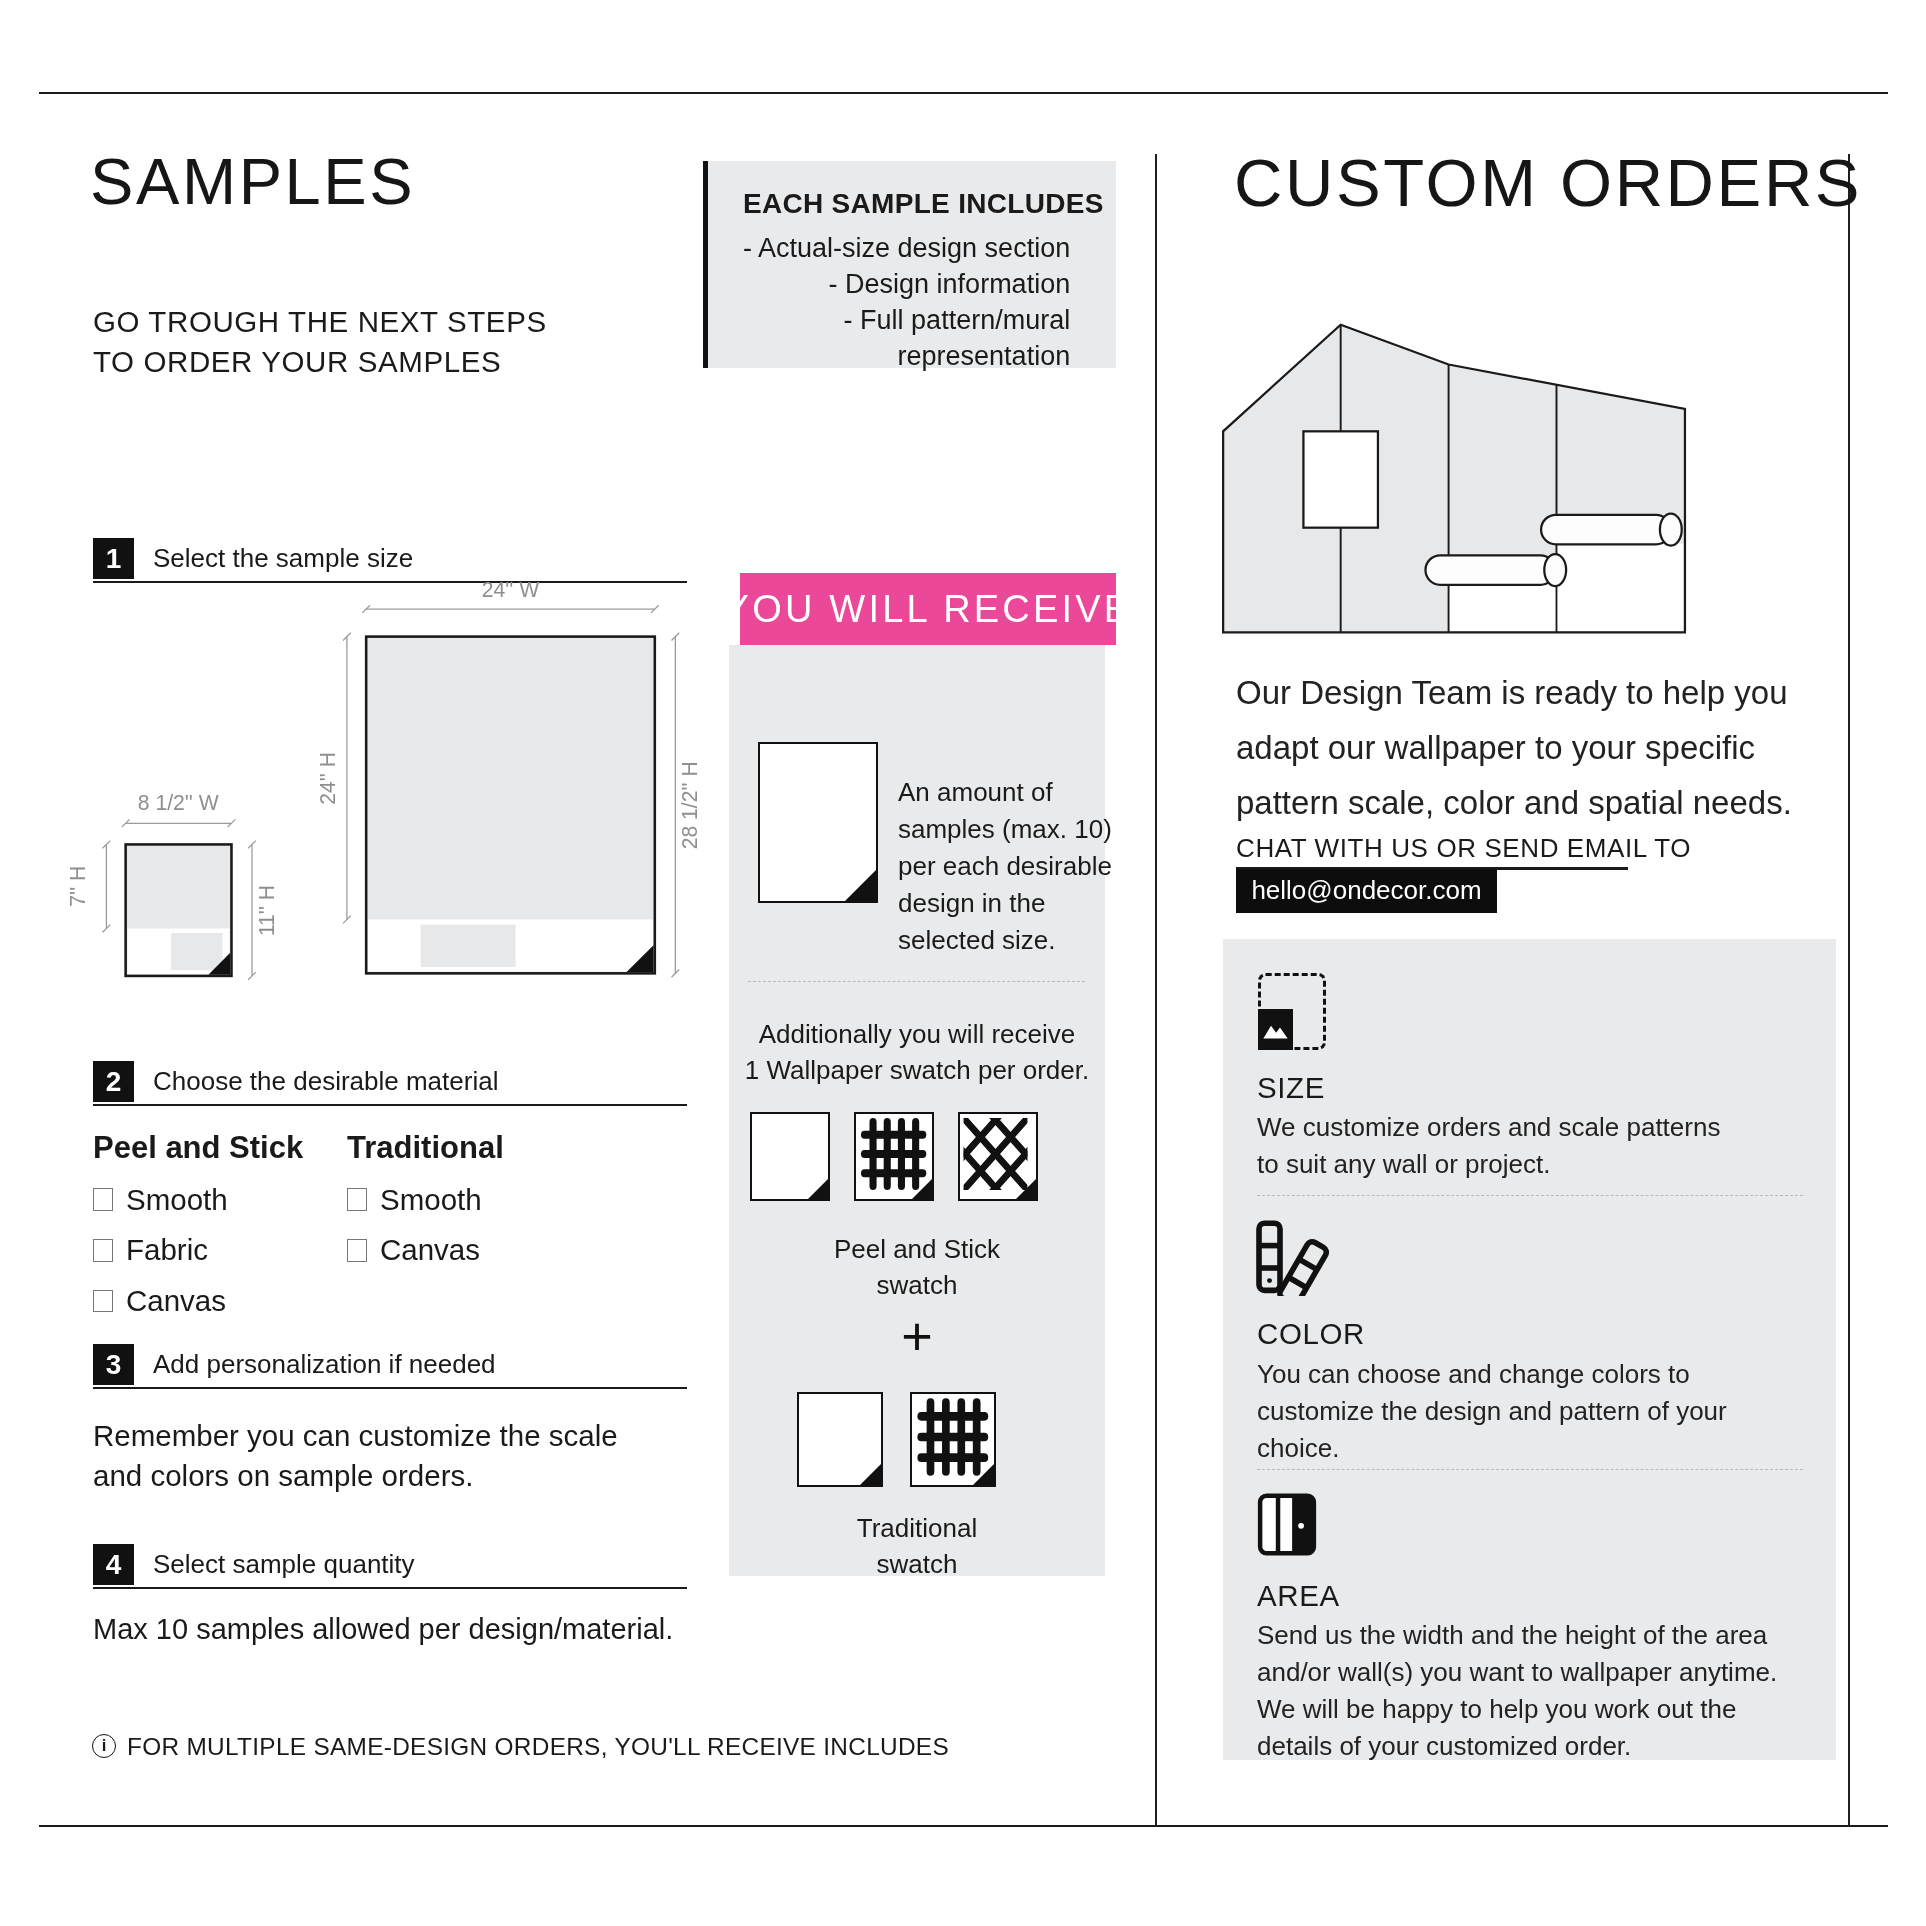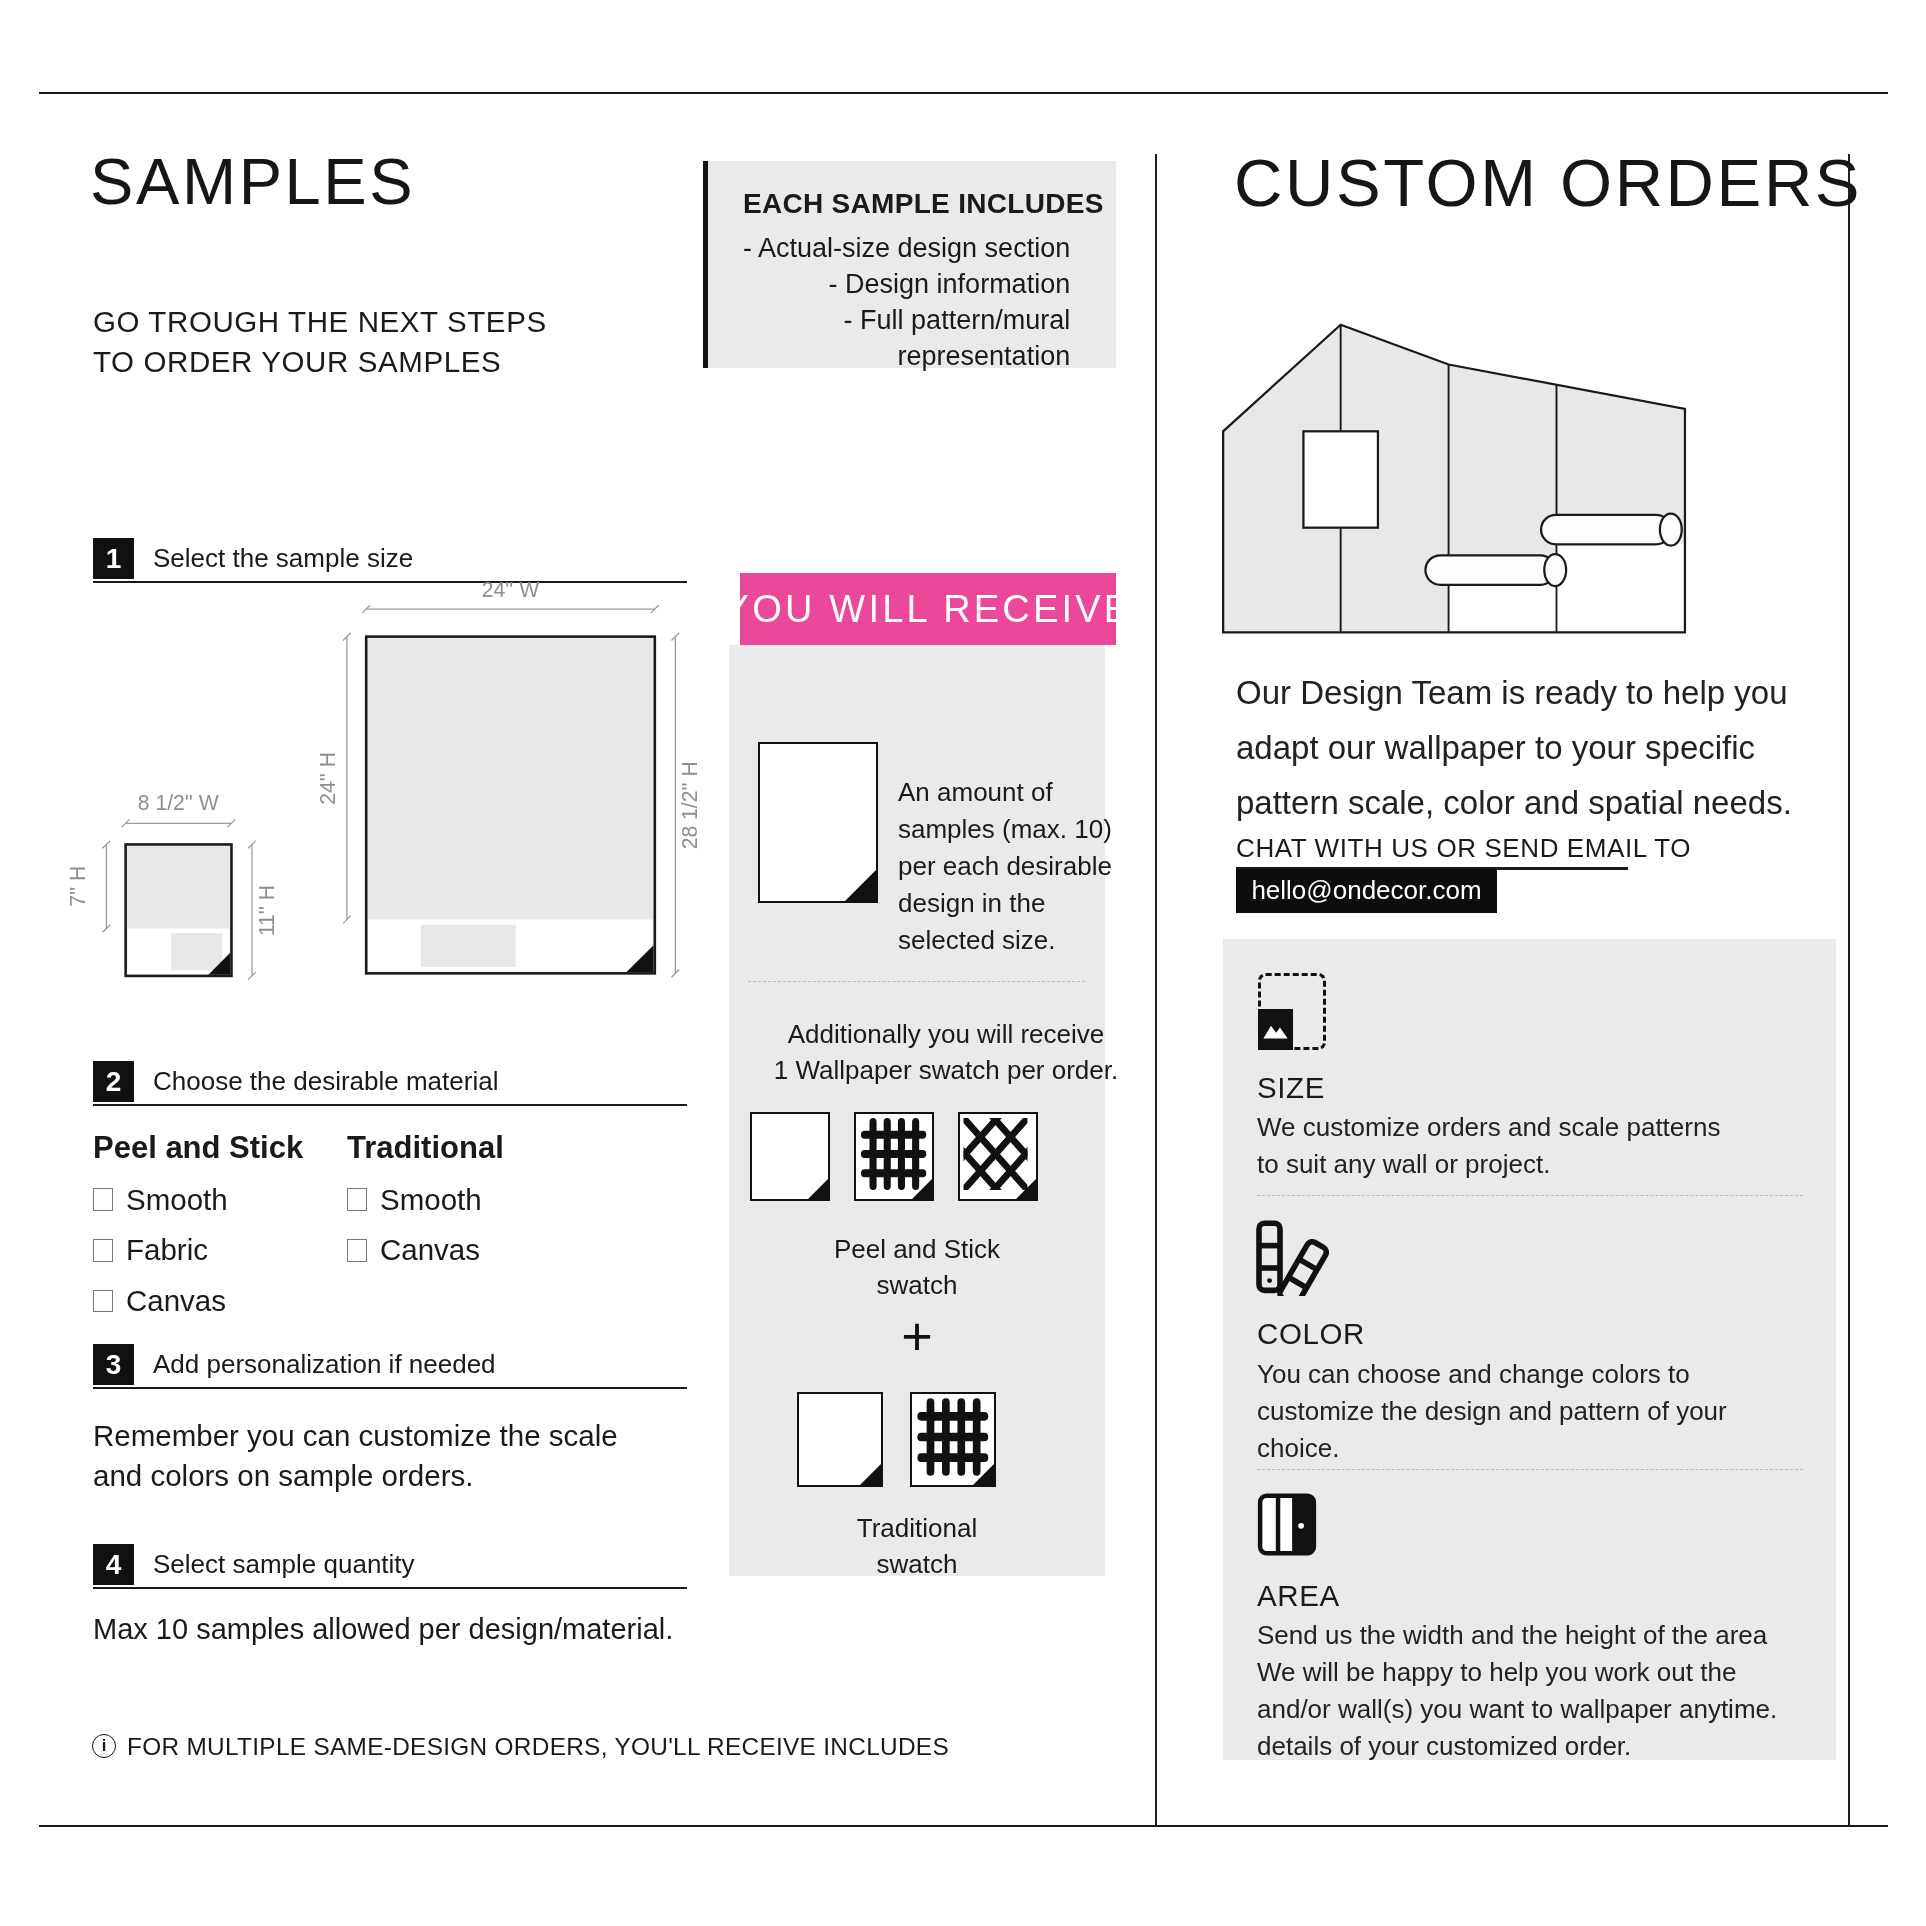--- a/index.html
+++ b/index.html
@@ -174,21 +174,21 @@
 <div class="abs mid-text" style="left:898px;top:774px;">
   <div>An amount of</div>
   <div>samples (max. 10)</div>
   <div>per each desirable</div>
   <div>design in the</div>
   <div>selected size.</div>
 </div>
 
 <div class="abs dash" style="left:748px;top:981px;width:337px;"></div>
 
-<div class="abs mid-center" style="left:729px;top:1016px;width:376px;padding-left:29px;">
+<div class="abs mid-center" style="left:729px;top:1016px;width:376px;">
   <div>Additionally you will receive</div>
   <div>1 Wallpaper swatch per order.</div>
 </div>
 
 <div class="swatch" style="left:750px;top:1112px;width:76px;height:85px;">
   <div class="fold" style="--s:22px;"></div>
 </div>
 <div class="swatch" style="left:854px;top:1112px;width:76px;height:85px;">
   <svg width="71" height="80" viewBox="0 0 100 100" preserveAspectRatio="none">
     <g stroke="#111" stroke-width="10" stroke-linecap="round">
@@ -326,17 +326,17 @@
 
 <svg class="abs" style="left:1255px;top:1491px;" width="64" height="67" viewBox="0 0 100 100">
   <rect x="8" y="5" width="84" height="90" rx="10" fill="#fff" stroke="#111" stroke-width="7"></rect>
   <line x1="36" y1="5" x2="36" y2="95" stroke="#111" stroke-width="7"></line>
   <path d="M58,5 h24 a10,10 0 0 1 10,10 v70 a10,10 0 0 1 -10,10 h-24 Z" fill="#111"></path>
   <circle cx="72" cy="52" r="4.5" fill="#fff"></circle>
 </svg>
 <div class="abs sec-title" style="left:1257px;top:1579px;">AREA</div>
 <div class="abs sec-body" style="left:1257px;top:1617px;">
   <div>Send us the width and the height of the area</div>
+  <div>and/or wall(s) you want to wallpaper anytime.</div>
   <div>We will be happy to help you work out the</div>
-  <div>and/or wall(s) you want to wallpaper anytime.</div>
   <div>details of your customized order.</div>
 </div>
 
 
 </body></html>

